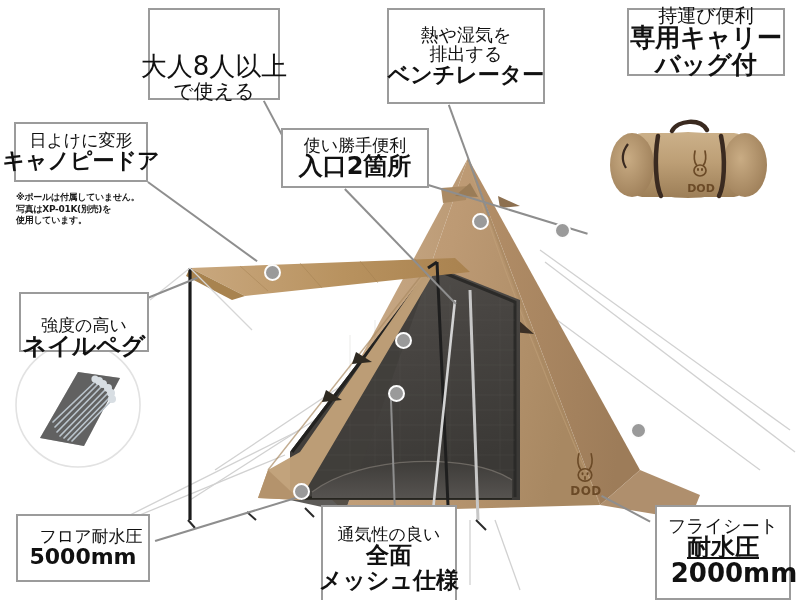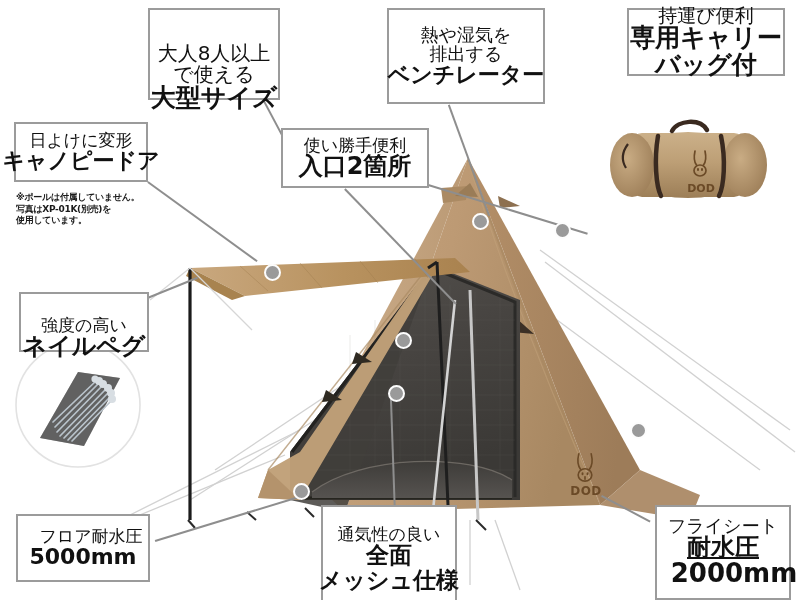--- a/index.html
+++ b/index.html
@@ -260,23 +260,22 @@
 
   <div class="dot" style="left:554px;top:222px;"></div>
   <div class="dot" style="left:472px;top:213px;"></div>
   <div class="dot" style="left:264px;top:264px;"></div>
   <div class="dot" style="left:395px;top:332px;"></div>
   <div class="dot" style="left:388px;top:385px;"></div>
   <div class="dot" style="left:293px;top:483px;"></div>
   <div class="dot" style="left:630px;top:422px;"></div>
 
   <div class="box" style="left:148px;top:8px;width:132px;height:92px;">
-    <span class="ln thin" style="font-size:20px;margin-top:48px;">大人8人以上</span>
+    <span class="ln thin" style="font-size:26px;margin-top:48px;">大人8人以上</span>
     <span class="ln thin" style="font-size:20px;">で使える</span>
-    <span class="ln bold" style="font-size:25px;">大型サイズ</span>
   </div>
 
   <div class="box" style="left:381px;top:8px;width:158px;height:96px;margin-left:6px;">
     <span class="ln thin" style="font-size:18px;">熱や湿気を</span>
     <span class="ln thin" style="font-size:18px;">排出する</span>
     <span class="ln bold" style="font-size:22px;">ベンチレーター</span>
   </div>
 
   <div class="box" style="left:627px;top:8px;width:158px;height:68px;">
     <span class="ln thin" style="font-size:19px;">持運び便利</span>

